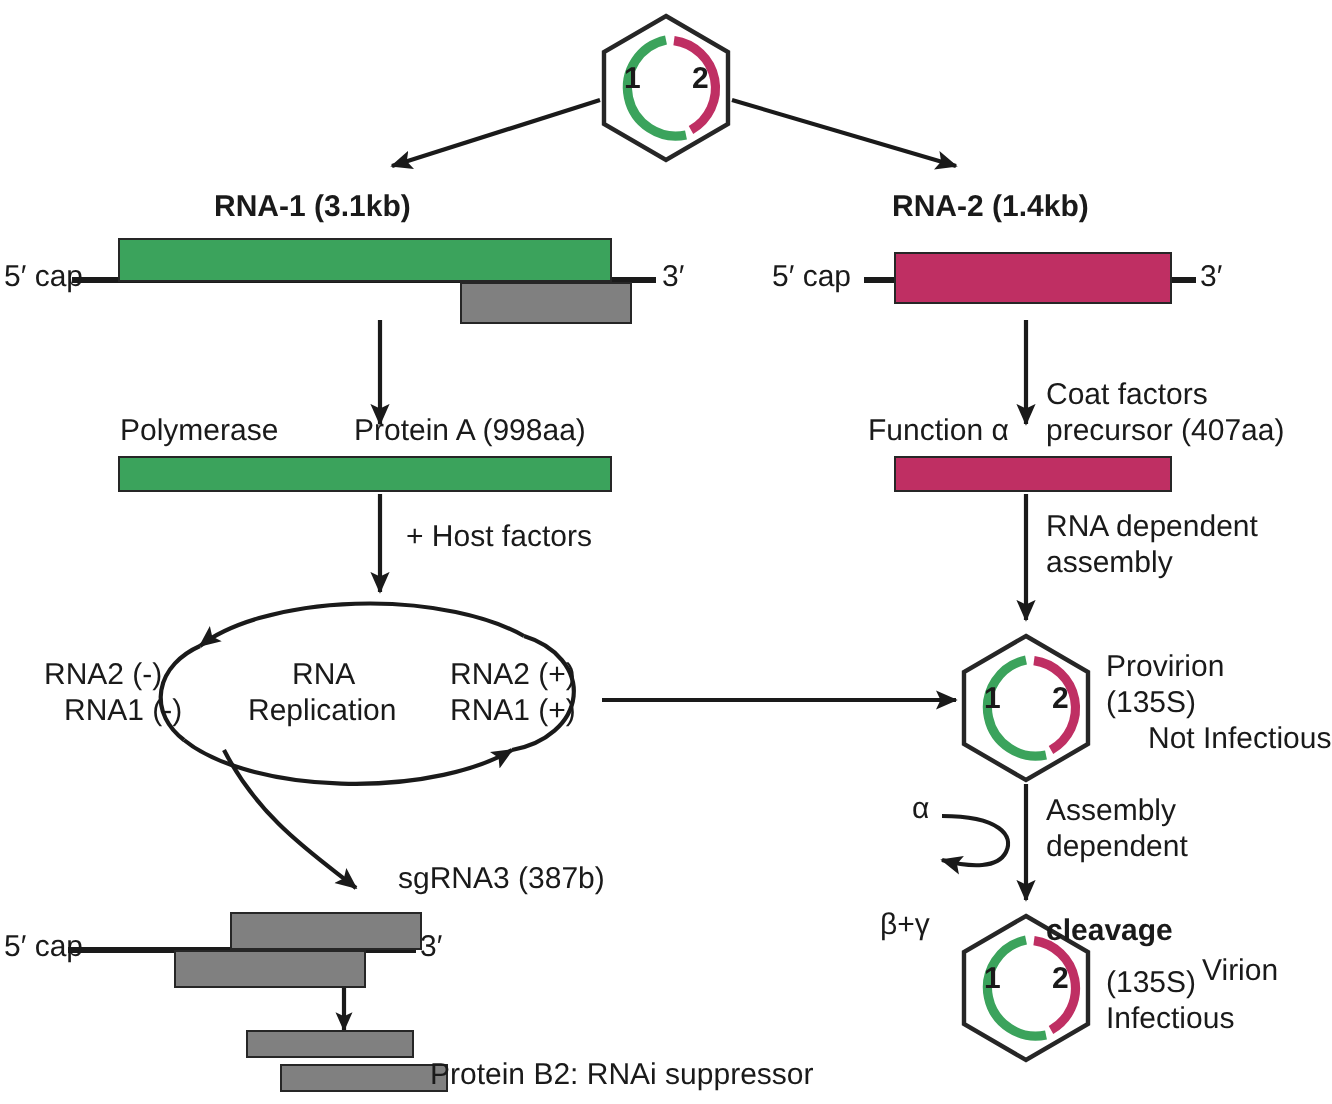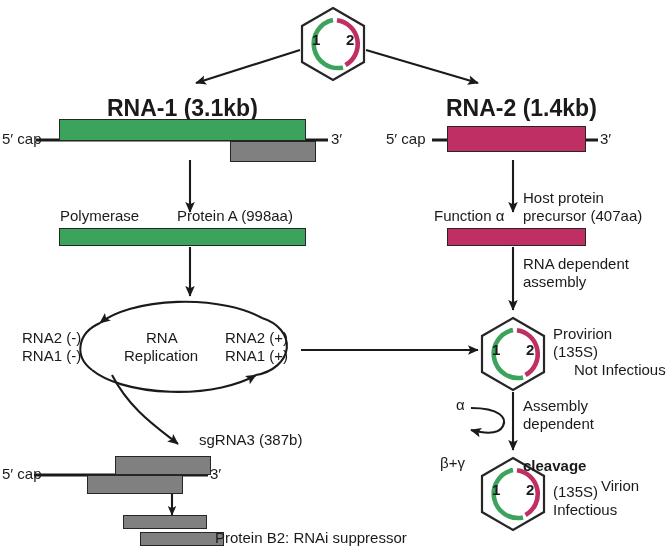--- a/index.html
+++ b/index.html
@@ -21,21 +21,21 @@
   }
   .lbl {
     position: absolute;
     font-family: "Liberation Sans", sans-serif;
     color: #1a1a1a;
     white-space: pre;
     line-height: 1.12;
   }
   .t15  { font-size: 15px; }
   .bold { font-weight: bold; }
-  .t17b { font-size: 23px; font-weight: bold; }
+  .t17b { font-size: 15px; font-weight: bold; }
   svg.layer {
     position: absolute;
     left: 0; top: 0;
     width: 666px;
     height: 552px;
     overflow: visible;
   }
   .bar {
     position: absolute;
     box-sizing: border-box;
@@ -125,27 +125,28 @@
   <div class="lbl t17b" style="left:446px; top:96px;">RNA-2 (1.4kb)</div>
   <div class="lbl t15" style="left:386px; top:131px;">5′ cap</div>
   <div class="lbl t15" style="left:600px; top:131px;">3′</div>
   <div class="bar" style="left:447px; top:126px; width:139px; height:26px; background:#bf2f63;"></div>
 
   <div class="lbl t15" style="left:60px; top:208px;">Polymerase</div>
   <div class="lbl t15" style="left:177px; top:208px;">Protein A (998aa)</div>
   <div class="bar" style="left:59px; top:228px; width:247px; height:18px; background:#3ba35c;"></div>
 
   <div class="lbl t15" style="left:434px; top:208px;">Function α</div>
-  <div class="lbl t15" style="left:523px; top:190px;">Host protein</div>
+  <div class="lbl t15" style="left:523px; top:190px;">Coat factors</div>
   <div class="lbl t15" style="left:523px; top:208px;">precursor (407aa)</div>
   <div class="bar" style="left:447px; top:228px; width:139px; height:18px; background:#bf2f63;"></div>
 
+  <div class="lbl t15" style="left:203px; top:261px;">+ Host factors</div>
 
   <div class="lbl t15" style="left:22px; top:330px;">RNA2 (-)</div>
-  <div class="lbl t15" style="left:22px; top:348px;">RNA1 (-)</div>
+  <div class="lbl t15" style="left:32px; top:348px;">RNA1 (-)</div>
 
   <div class="lbl t15" style="left:146px; top:330px;">RNA</div>
   <div class="lbl t15" style="left:124px; top:348px;">Replication</div>
 
   <div class="lbl t15" style="left:225px; top:330px;">RNA2 (+)</div>
   <div class="lbl t15" style="left:225px; top:348px;">RNA1 (+)</div>
 
   <div class="lbl t15" style="left:199px; top:432px;">sgRNA3 (387b)</div>
   <div class="lbl t15" style="left:2px; top:466px;">5′ cap</div>
   <div class="lbl t15" style="left:210px; top:466px;">3′</div>

